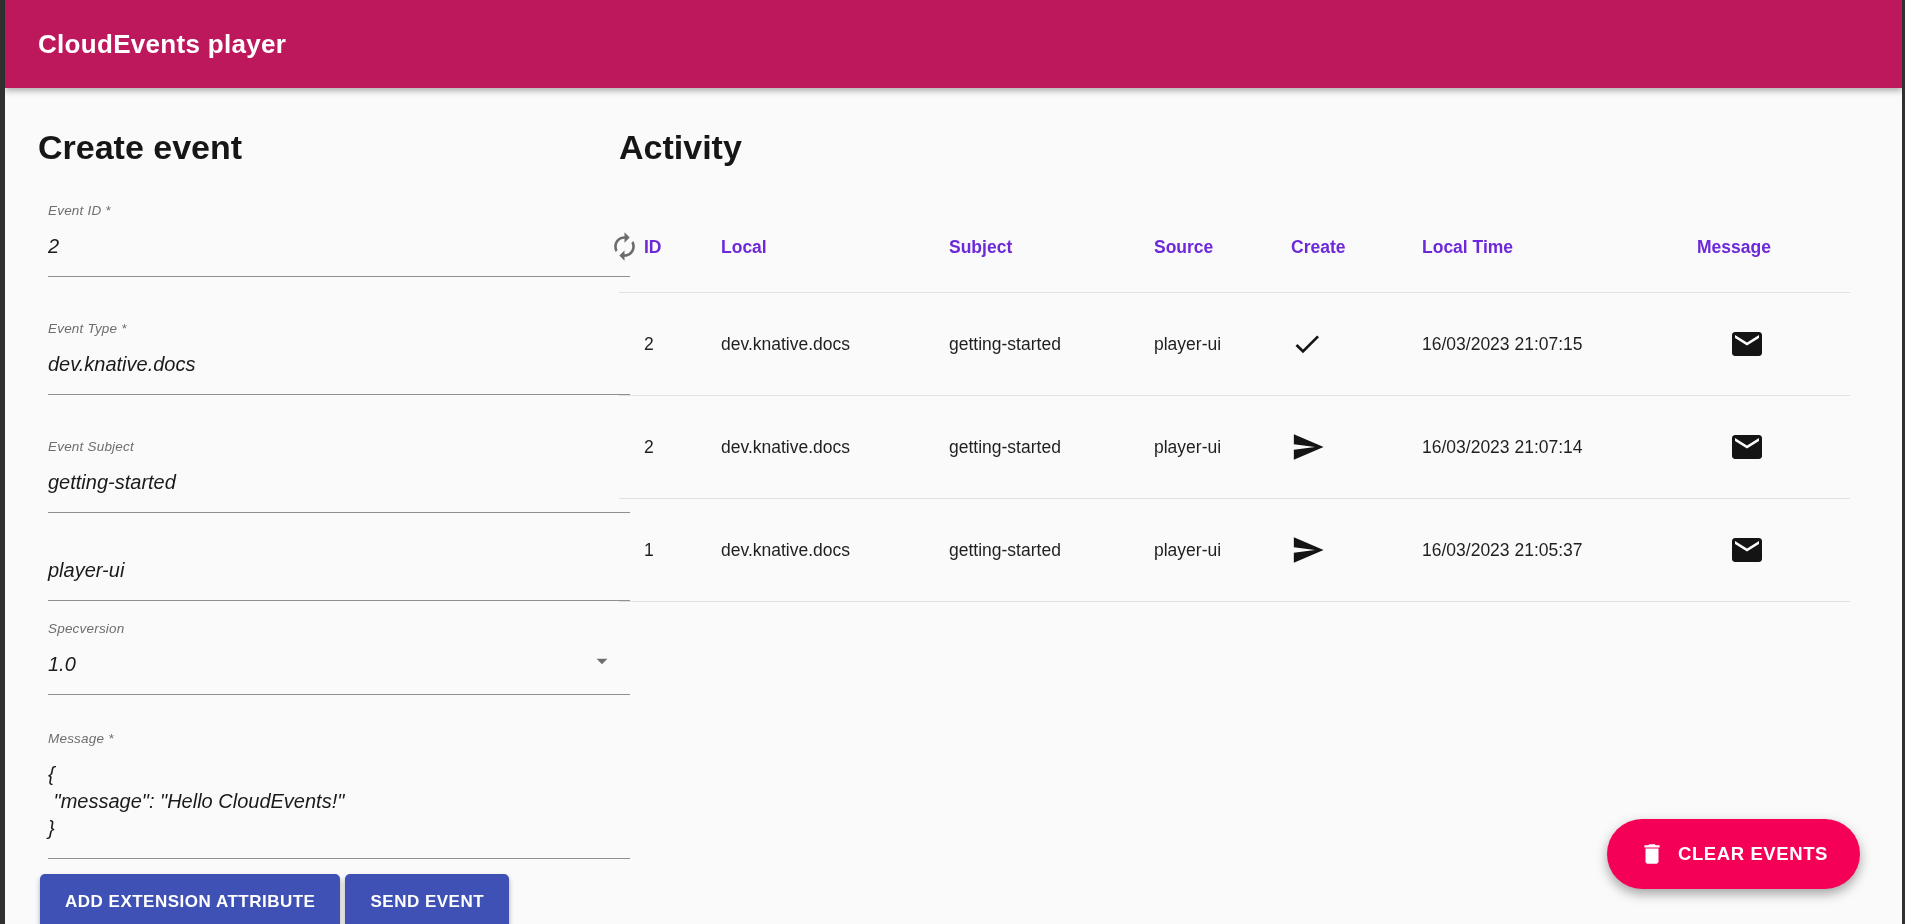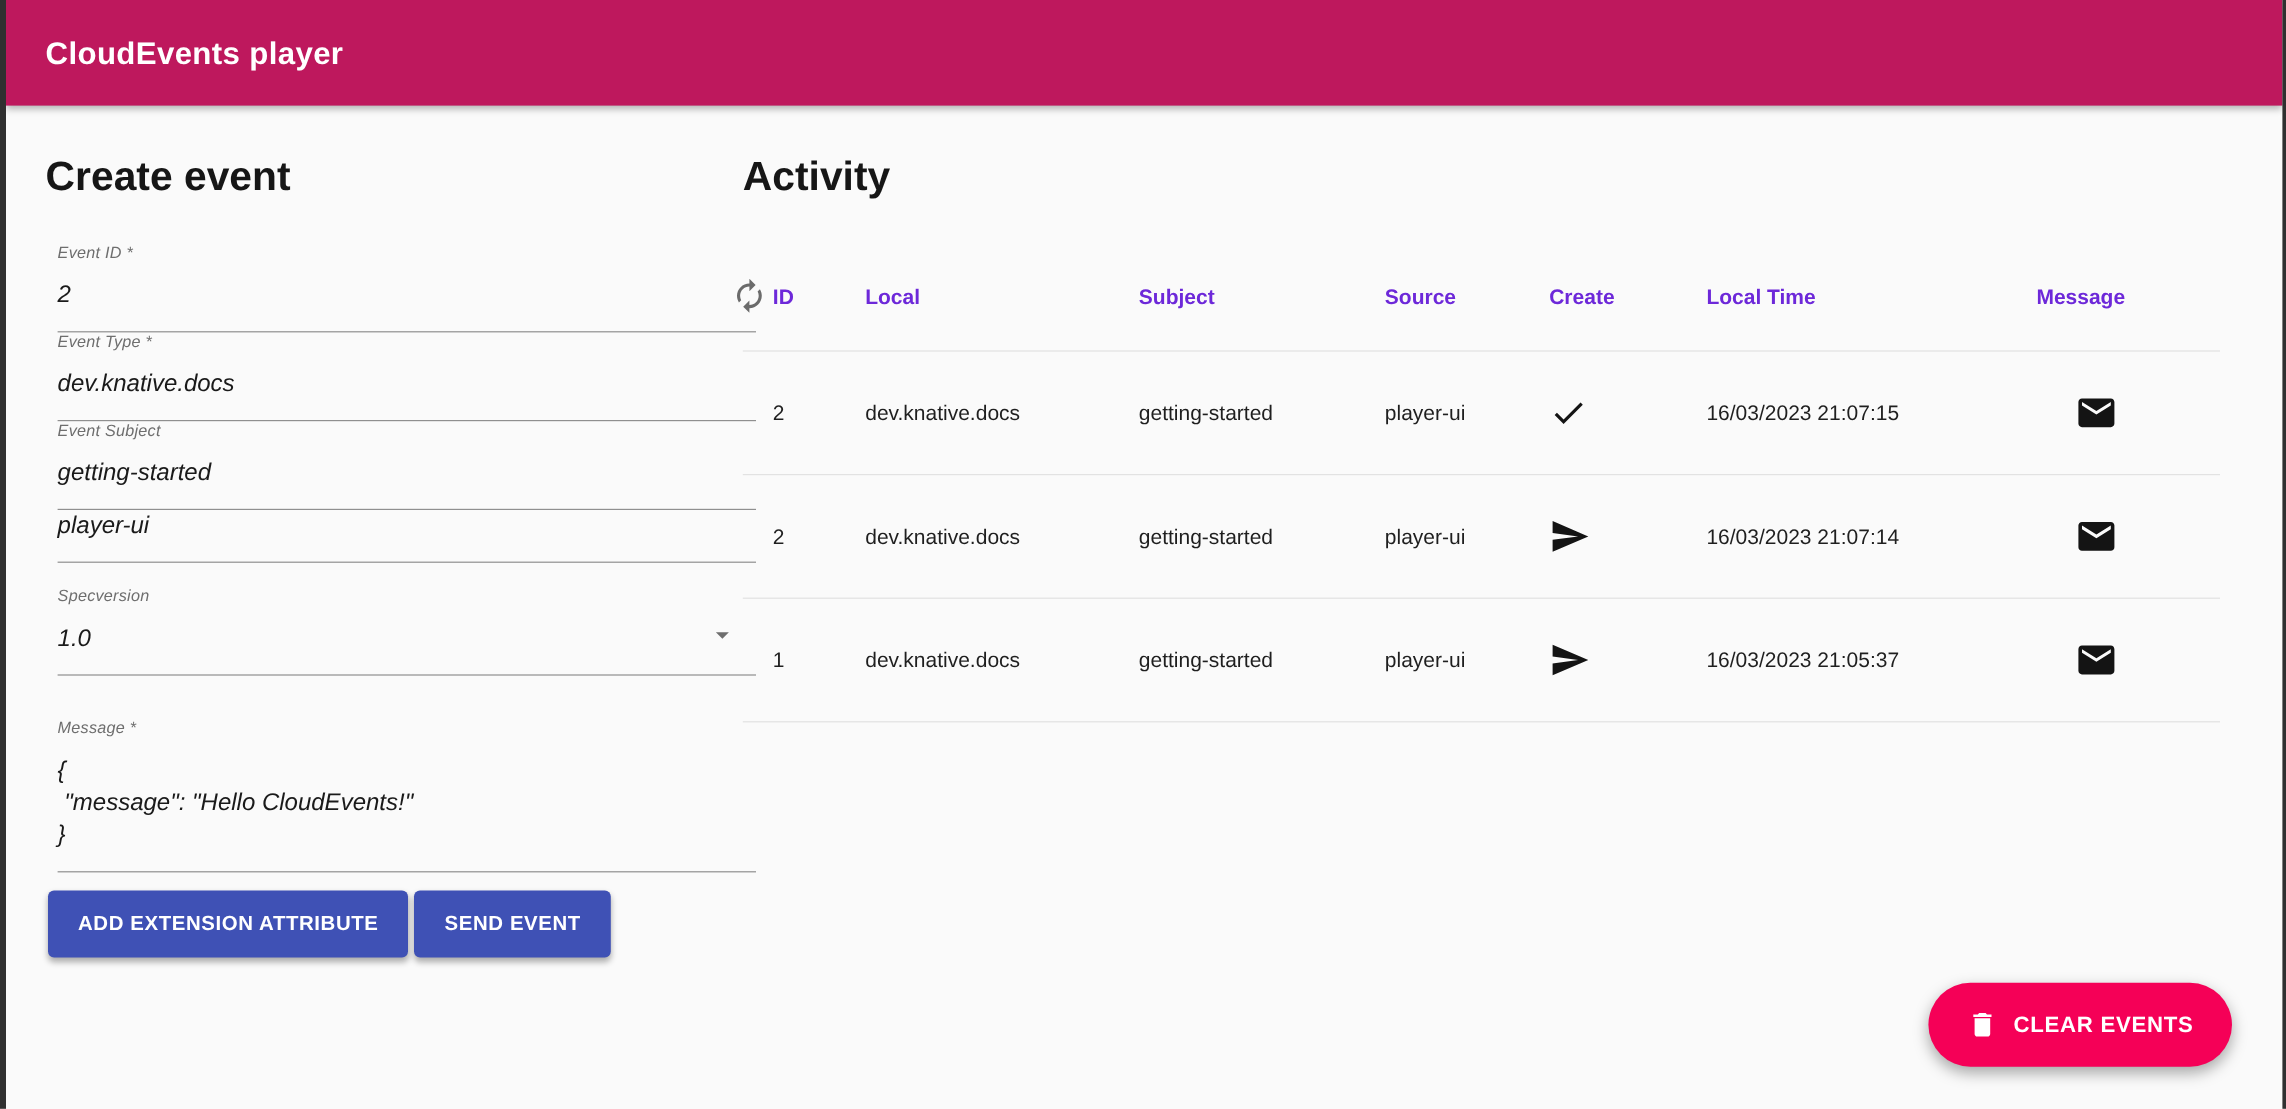--- a/index.html
+++ b/index.html
@@ -27,21 +27,21 @@
   .appbar h1 { color: #fff; font-size: 26px; font-weight: 700; letter-spacing: .3px; }
 
   
   .panel h2 { font-size: 34px; font-weight: 700; color: #161616; margin: 28px 0 36px 0; }
   .create-panel { position: absolute; left: 38px; top: 100px; width: 592px; }
   .activity-panel { position: absolute; left: 619px; top: 100px; right: 55px; }
 
   
   .fields { margin-left: 10px; font-style: italic; }
   .field { position: relative; border-bottom: 1px solid #8f8f8f; padding-bottom: 16px; }
-  .field + .field { }
+  .field + .field { margin-top: 44px; }
   .field.tight { margin-top: 20px; }
   .field.med   { margin-top: 36px; }
   .f-label { font-size: 13.5px; color: #6e6e6e; margin-bottom: 15px; letter-spacing: .2px; }
   .f-value { font-size: 20px; color: #1a1a1a; line-height: 27px; min-height: 27px; white-space: pre-wrap; }
   .trailing { position: absolute; right: -10px; bottom: 14px; display: flex; align-items: center; cursor: pointer; }
   .trailing svg { display: block; }
 
   
   .btn-row { display: flex; gap: 5px; margin-top: 15px; margin-left: 2px; }
   .btn-indigo {

